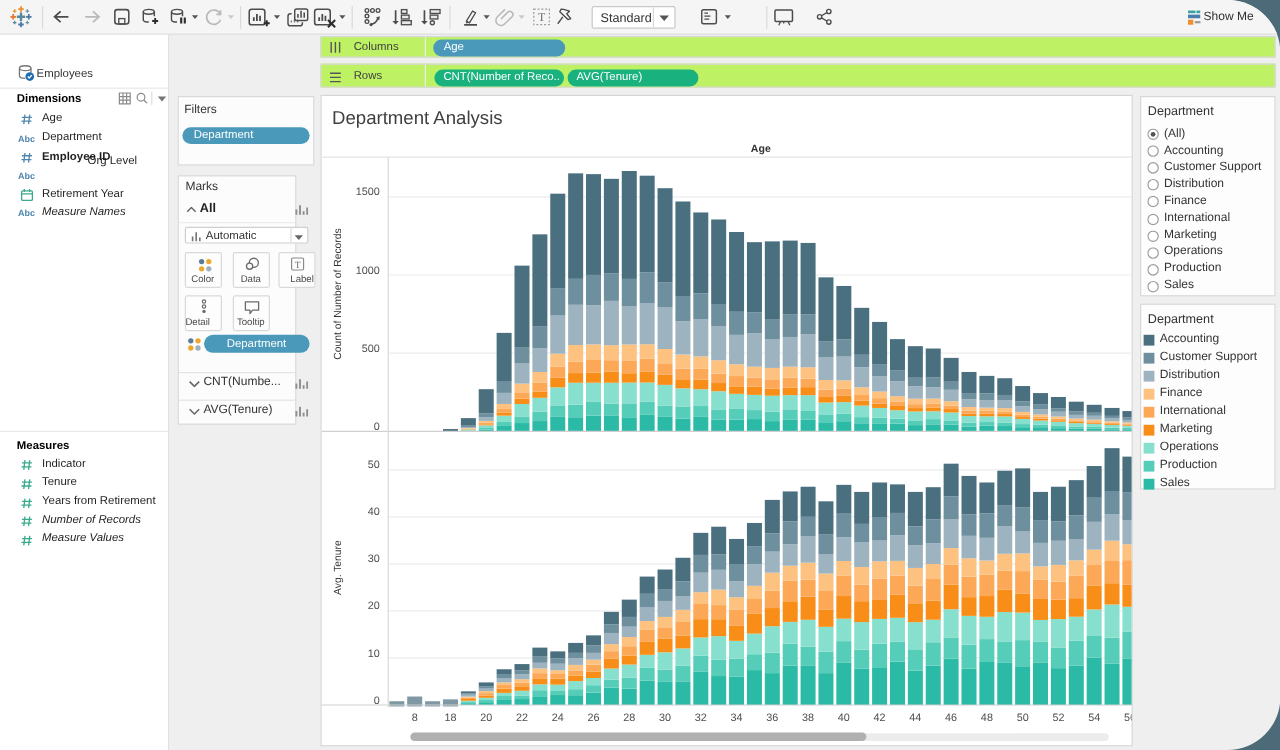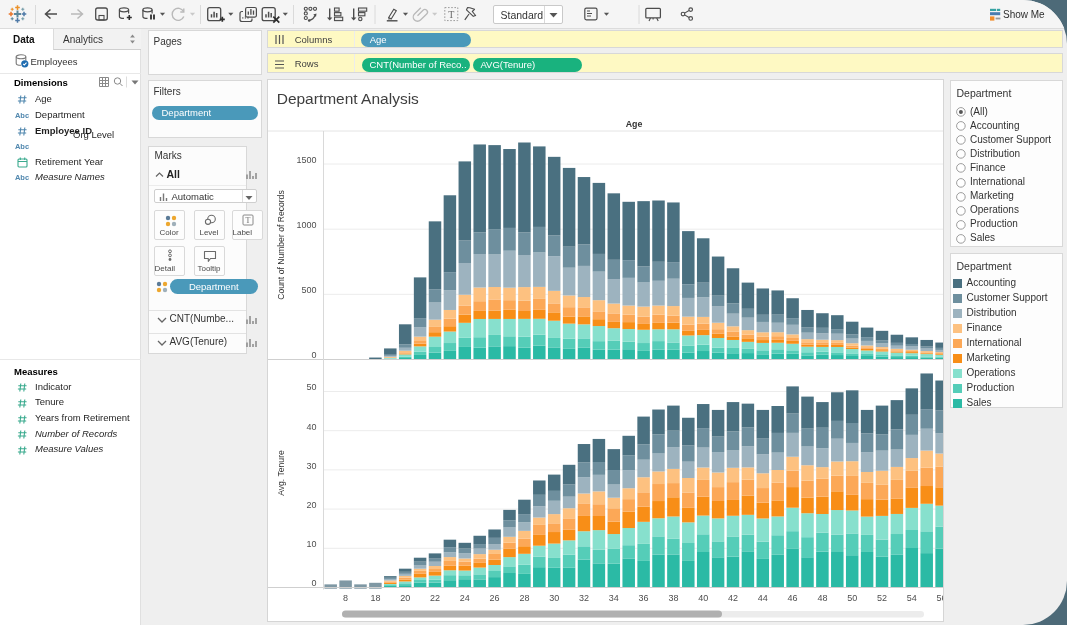--- a/index.html
+++ b/index.html
@@ -1,19 +1,19 @@
 <!DOCTYPE html>
 <html><head><meta charset="utf-8"><style>
 *{margin:0;padding:0;box-sizing:border-box}
 body{width:1067px;height:625px;background:#4d6a78;font-family:"Liberation Sans",sans-serif;overflow:hidden}
 #win{position:absolute;left:0;top:0;width:1067px;height:625px;background:#efefef;border-radius:0 44px 44px 0;overflow:hidden}
 #toolbar{position:absolute;left:0;top:0;width:1067px;height:29px;background:#f5f5f5;border-bottom:1px solid #dcdcdc}
 #left{position:absolute;left:0;top:29px;width:141px;height:596px;background:#fff;border-right:1px solid #e0e0e0}
 .card{position:absolute;background:#fcfcfc;border:1px solid #d8d8d8}
-.shelf{position:absolute;background:#fef9c3;border:1px solid #d8d8d8}
+.shelf{position:absolute;background:#bef264;border:1px solid #d8d8d8}
 .pill{position:absolute;border-radius:8px;color:#fff;font-size:9.5px;white-space:nowrap;overflow:hidden}
 .bluepill{background:#4a99ba}
 .greenpill{background:#19b27e}
 .frow{position:absolute;left:35px;font-size:9.5px;color:#1f1f1f}
 .mbtn{position:absolute;width:31px;height:30px;background:#fdfdfd;border:1px solid #d9d9d9;border-radius:2px}
 </style></head><body>
 <div id="win">
   <div id="toolbar">
       <svg width="1067" height="29" style="position:absolute;left:0;top:0">
         <path d="M14.0 14 H21.0 M17.5 10.5 V17.5" stroke="#5b879b" stroke-width="2.0"></path>
@@ -104,28 +104,20 @@
       <div style="position:absolute;left:7px;top:3px;font-size:10.5px;color:#333">Standard</div>
       <div style="position:absolute;right:17px;top:0;height:100%;border-left:1px solid #d9d9d9"></div>
       <svg width="9" height="7" style="position:absolute;right:4px;top:6px">
           <path d="M0.5 1 h8 l-4 4.5 z" fill="#555"></path>
         </svg>
     </div>
     <div style="position:absolute;left:1003px;top:8.5px;font-size:10px;color:#2f2f2f">Show Me</div>
   </div>
 
   <div id="left">
-    <div style="position:absolute;left:0;top:0;width:141px;height:20.5px;background:#fff">
-      <div style="position:absolute;left:53px;top:0;width:88px;height:20.5px;background:#f2f2f2;border-left:1px solid #dcdcdc;border-bottom:1px solid #cfcfcf"></div>
-      <div style="position:absolute;left:13px;top:4.5px;font-size:10px;font-weight:bold;color:#111">Data</div>
-      <div style="position:absolute;left:63px;top:4.5px;font-size:10px;color:#333">Analytics</div>
-      <svg width="7" height="10" style="position:absolute;left:129px;top:5px">
-          <path d="M3.5 0.5 L5.9 3.6 H1.1 Z M3.5 9.5 L1.1 6.4 H5.9 Z" fill="#8a8a8a"></path>
-        </svg>
-    </div>
     <svg width="14" height="14" style="position:absolute;left:15px;top:25px">
         <ellipse cx="6" cy="2.8" rx="4.8" ry="2" stroke="#777" fill="none" stroke-width="1.1"></ellipse>
         <path d="M1.2 2.8 V9.2 C1.2 10.4 3.3 11.3 6 11.3 M10.8 2.8 V6.5" stroke="#777" fill="none" stroke-width="1.1"></path>
         <circle cx="9.8" cy="9.8" r="3.6" fill="#1e6cb0"></circle>
         <path d="M8.2 9.8 L9.3 11 L11.5 8.6" stroke="#fff" stroke-width="1.1" fill="none"></path>
       </svg>
     <div style="position:absolute;left:30.5px;top:26.5px;font-size:9.5px;color:#333">Employees</div>
     <div style="position:absolute;left:0;top:43.5px;width:141px;border-top:1px solid #e8e8e8"></div>
     <div style="position:absolute;left:14px;top:47.5px;font-size:9.5px;font-weight:bold;color:#000">Dimensions</div>
     <svg width="46" height="14" style="position:absolute;left:95px;top:46px">
@@ -175,23 +167,20 @@
         <div class="frow" style="top:427.6px;font-style:italic">Number of Records</div>
         <svg width="11" height="11" style="position:absolute;left:17px;top:444.5px">
           <path d="M3.8 1.5 L2.8 9.5 M7.8 1.5 L6.8 9.5 M1.3 3.8 H9.6 M0.9 7 H9.2" stroke="#3aaa8e" stroke-width="1.1" fill="none"></path>
         </svg>
         <div class="frow" style="top:443.0px;font-style:italic">Measure Values</div>
       </div>
     <div style="position:absolute;left:0;top:329.5px;width:141px;border-top:1px solid #e8e8e8"></div>
     <div style="position:absolute;left:14px;top:337px;font-size:9.5px;font-weight:bold;color:#000">Measures</div>
   </div>
 
-  <div class="card" id="pages" style="left:147.5px;top:30px;width:114.5px;height:44.5px">
-    <div style="position:absolute;left:5px;top:5px;font-size:10px;color:#333">Pages</div>
-  </div>
   <div class="card" id="filters" style="left:147.5px;top:80px;width:114.5px;height:57.5px">
     <div style="position:absolute;left:5px;top:5px;font-size:10px;color:#333">Filters</div>
     <div class="pill bluepill" style="left:3px;top:25px;width:106px;height:13.5px;line-height:13.5px;padding-left:10px">Department</div>
   </div>
   <div class="card" id="marks" style="left:147.5px;top:146px;width:99px;height:208px">
       <div style="position:absolute;left:6px;top:3px;font-size:10px;color:#333">Marks</div>
       <svg width="9" height="6" style="position:absolute;left:6px;top:25px">
         <path d="M1 4.5 L4.5 1 L8 4.5" stroke="#666" stroke-width="1.2" fill="none"></path>
       </svg>
       <div style="position:absolute;left:18px;top:21px;font-size:10.5px;font-weight:bold;color:#222">All</div>
@@ -216,28 +205,28 @@
           <circle cx="4.0" cy="10.0" r="2.2" fill="#eda72f"></circle>
           <circle cx="10.0" cy="10.0" r="2.2" fill="#9fb0ba"></circle>
         </svg>
         <div style="position:absolute;left:0;right:0;bottom:2px;text-align:center;font-size:8px;color:#4a4a4a">Color</div>
       </div>
       <div class="mbtn" style="left:45px;top:62.5px">
         <svg width="14" height="12" style="position:absolute;left:8px;top:3px">
           <circle cx="8.5" cy="5" r="3.8" stroke="#6b6b6b" fill="none" stroke-width="1.1"></circle>
           <circle cx="5" cy="7.8" r="2.6" stroke="#6b6b6b" fill="#fdfdfd" stroke-width="1.1"></circle>
         </svg>
-        <div style="position:absolute;left:0;right:0;bottom:2px;text-align:center;font-size:8px;color:#4a4a4a">Level</div>
+        <div style="position:absolute;left:0;right:0;bottom:2px;text-align:center;font-size:8px;color:#4a4a4a">Data</div>
       </div>
       <div class="mbtn" style="left:83px;top:62.5px">
         <svg width="12" height="12" style="position:absolute;left:9px;top:3px">
           <rect x="1" y="1" width="10" height="10" rx="1" stroke="#8a8a8a" fill="none" stroke-width="1"></rect>
           <text x="6" y="9" text-anchor="middle" font-size="8" fill="#6b6b6b" font-family="Liberation Serif,serif">T</text>
         </svg>
-        <div style="position:absolute;left:0;right:0;bottom:2px;text-align:left;font-size:8px;color:#4a4a4a">Label</div>
+        <div style="position:absolute;left:0;right:0;bottom:2px;text-align:right;font-size:8px;color:#4a4a4a">Label</div>
       </div>
       <div class="mbtn" style="left:5px;top:98.5px">
         <svg width="12" height="13" style="position:absolute;left:9px;top:2px">
           <circle cx="6" cy="2.3" r="1.4" stroke="#6b6b6b" fill="none" stroke-width="1"></circle>
           <circle cx="6" cy="6.4" r="1.4" stroke="#6b6b6b" fill="none" stroke-width="1"></circle>
           <circle cx="6" cy="10.5" r="1.4" fill="#6b6b6b"></circle>
         </svg>
         <div style="position:absolute;left:0;right:0;bottom:2px;text-align:left;font-size:8px;color:#4a4a4a">Detail</div>
       </div>
       <div class="mbtn" style="left:45px;top:98.5px">

